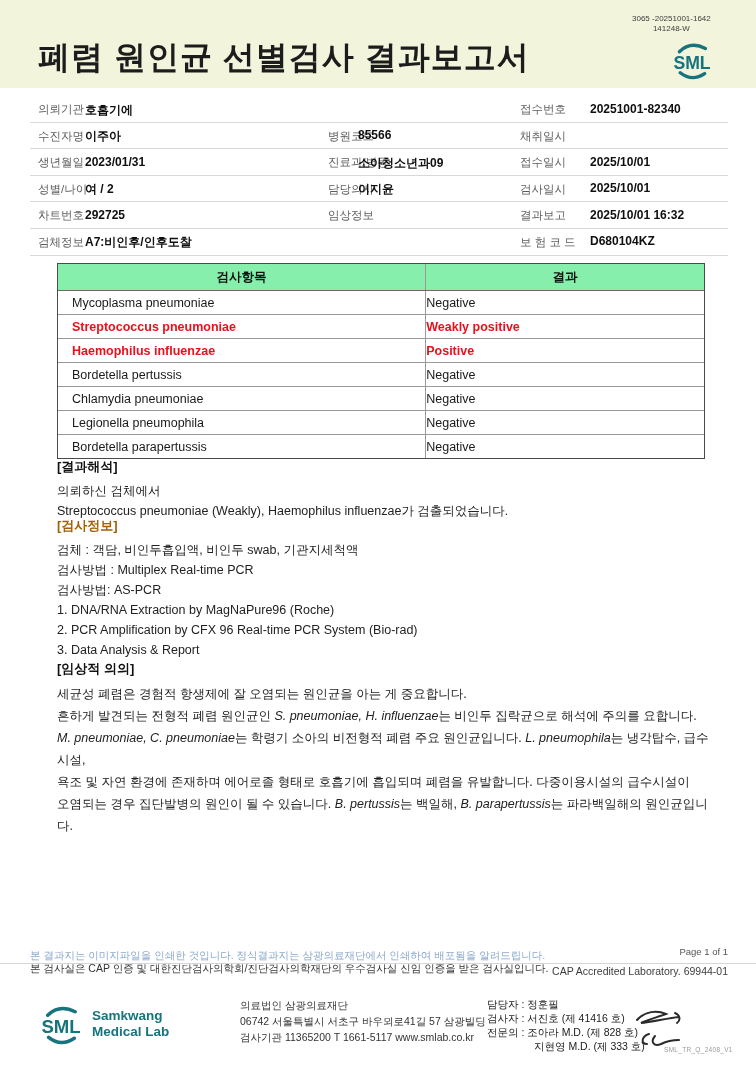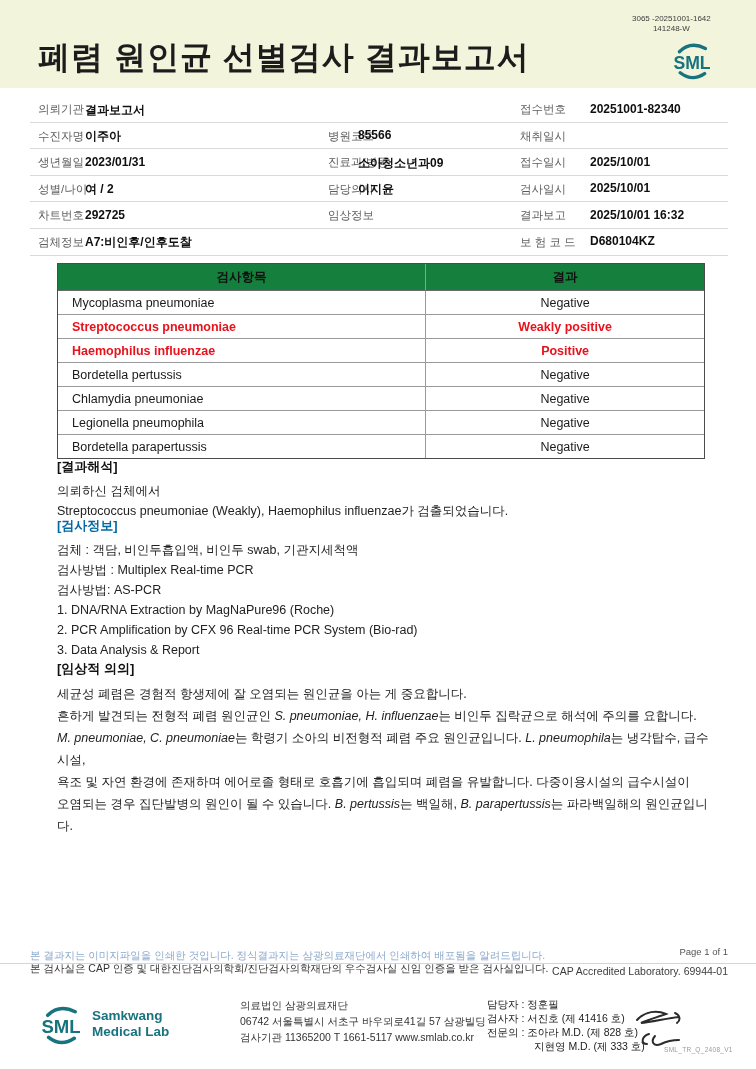--- a/index.html
+++ b/index.html
@@ -18,29 +18,29 @@
   .info-row{position:relative;height:25.6px;border-bottom:1px solid #d9d9d9;}
   .ilabel{position:absolute;top:6px;font-size:11.5px;color:#5c5c5c;}
   .ivalue{position:absolute;top:5.5px;font-size:12px;color:#0f0f0f;font-weight:600;}
   .c1l{left:8px;} .c1v{left:55px;}
   .c2l{left:258px;margin-left:40px;} .c2v{left:328px;}
   .c3l{left:490px;} .c3v{left:560px;}
   
   .rtable{position:absolute;left:57px;top:263px;width:646px;border:1.6px solid #4b4b4b;}
   .rrow{display:flex;border-bottom:1px solid #9a9a9a;background:#fff;}
   .rrow:last-child{border-bottom:none;}
-  .rhead{background:#15803d;border-bottom:1.4px solid #6a6a6a;}
+  .rhead{background:#86efac;border-bottom:1.4px solid #6a6a6a;}
   .rc1{width:57%;border-right:1px solid #9a9a9a;box-sizing:border-box;padding:4.5px 0 4.5px 14px;font-size:12.5px;}
-  .rc2{width:43%;box-sizing:border-box;padding:4.5px 0;text-align:center;font-size:12.5px;}
+  .rc2{width:43%;box-sizing:border-box;padding:4.5px 0;font-size:12.5px;}
   .rhead .rc1,.rhead .rc2{text-align:center;font-weight:700;padding-left:0;font-size:12.5px;color:#111;}
   .pos .rc1,.pos .rc2{color:#e8121d;font-weight:700;}
   
   .section{position:absolute;left:57px;width:660px;}
   .sec-head{font-size:13px;font-weight:700;margin-bottom:5px;color:#111;}
-  .sec-head.green{color:#0369a1;}
+  .sec-head.green{color:#a16207;}
   .sec-line{font-size:12.5px;line-height:20px;color:#222;}
   .clin .sec-line{line-height:22px;}
   
   .foot-rule{position:absolute;left:0;top:963px;width:756px;border-top:1px solid #d5d5d5;}
   .notice-blue{position:absolute;left:30px;top:949px;font-size:10.5px;color:#8aa8cc;}
   .notice-black{position:absolute;left:30px;top:962px;font-size:10.5px;color:#333;}
   .page-num{position:absolute;right:28px;top:946px;font-size:9.5px;color:#555;}
   .cap-line{position:absolute;right:28px;top:965px;font-size:10.5px;color:#3d3d3d;}
   
   .org-logo{position:absolute;left:36px;top:1002px;width:50px;height:46px;}
@@ -66,21 +66,21 @@
   <svg class="banner-logo" viewBox="0 0 100 104">
     <path class="teal" d="M20 30 Q46 4 82 22" fill="none" stroke-width="8" stroke-linecap="round"></path>
     <text x="50" y="70" text-anchor="middle" font-size="42" font-weight="bold" fill="#17737d" font-family="Liberation Sans, sans-serif">SML</text>
     <path class="teal" d="M22 80 Q50 102 80 82" fill="none" stroke-width="8" stroke-linecap="round"></path>
   </svg>
 </div>
 
 <div class="info">
   <div class="info-row">
     <span class="ilabel c1l">의뢰기관</span>
-    <span class="ivalue c1v">결과보고서</span>
+    <span class="ivalue c1v">호흡기에</span>
     <span class="ilabel c3l">접수번호</span>
     <span class="ivalue c3v">20251001-82340</span>
   </div>
   <div class="info-row">
     <span class="ilabel c1l">수진자명</span>
     <span class="ivalue c1v">이주아</span>
     <span class="ilabel c2l">병원코드</span>
     <span class="ivalue c2v">85566</span>
     <span class="ilabel c3l">채취일시</span>
     <span class="ivalue c3v"></span>

